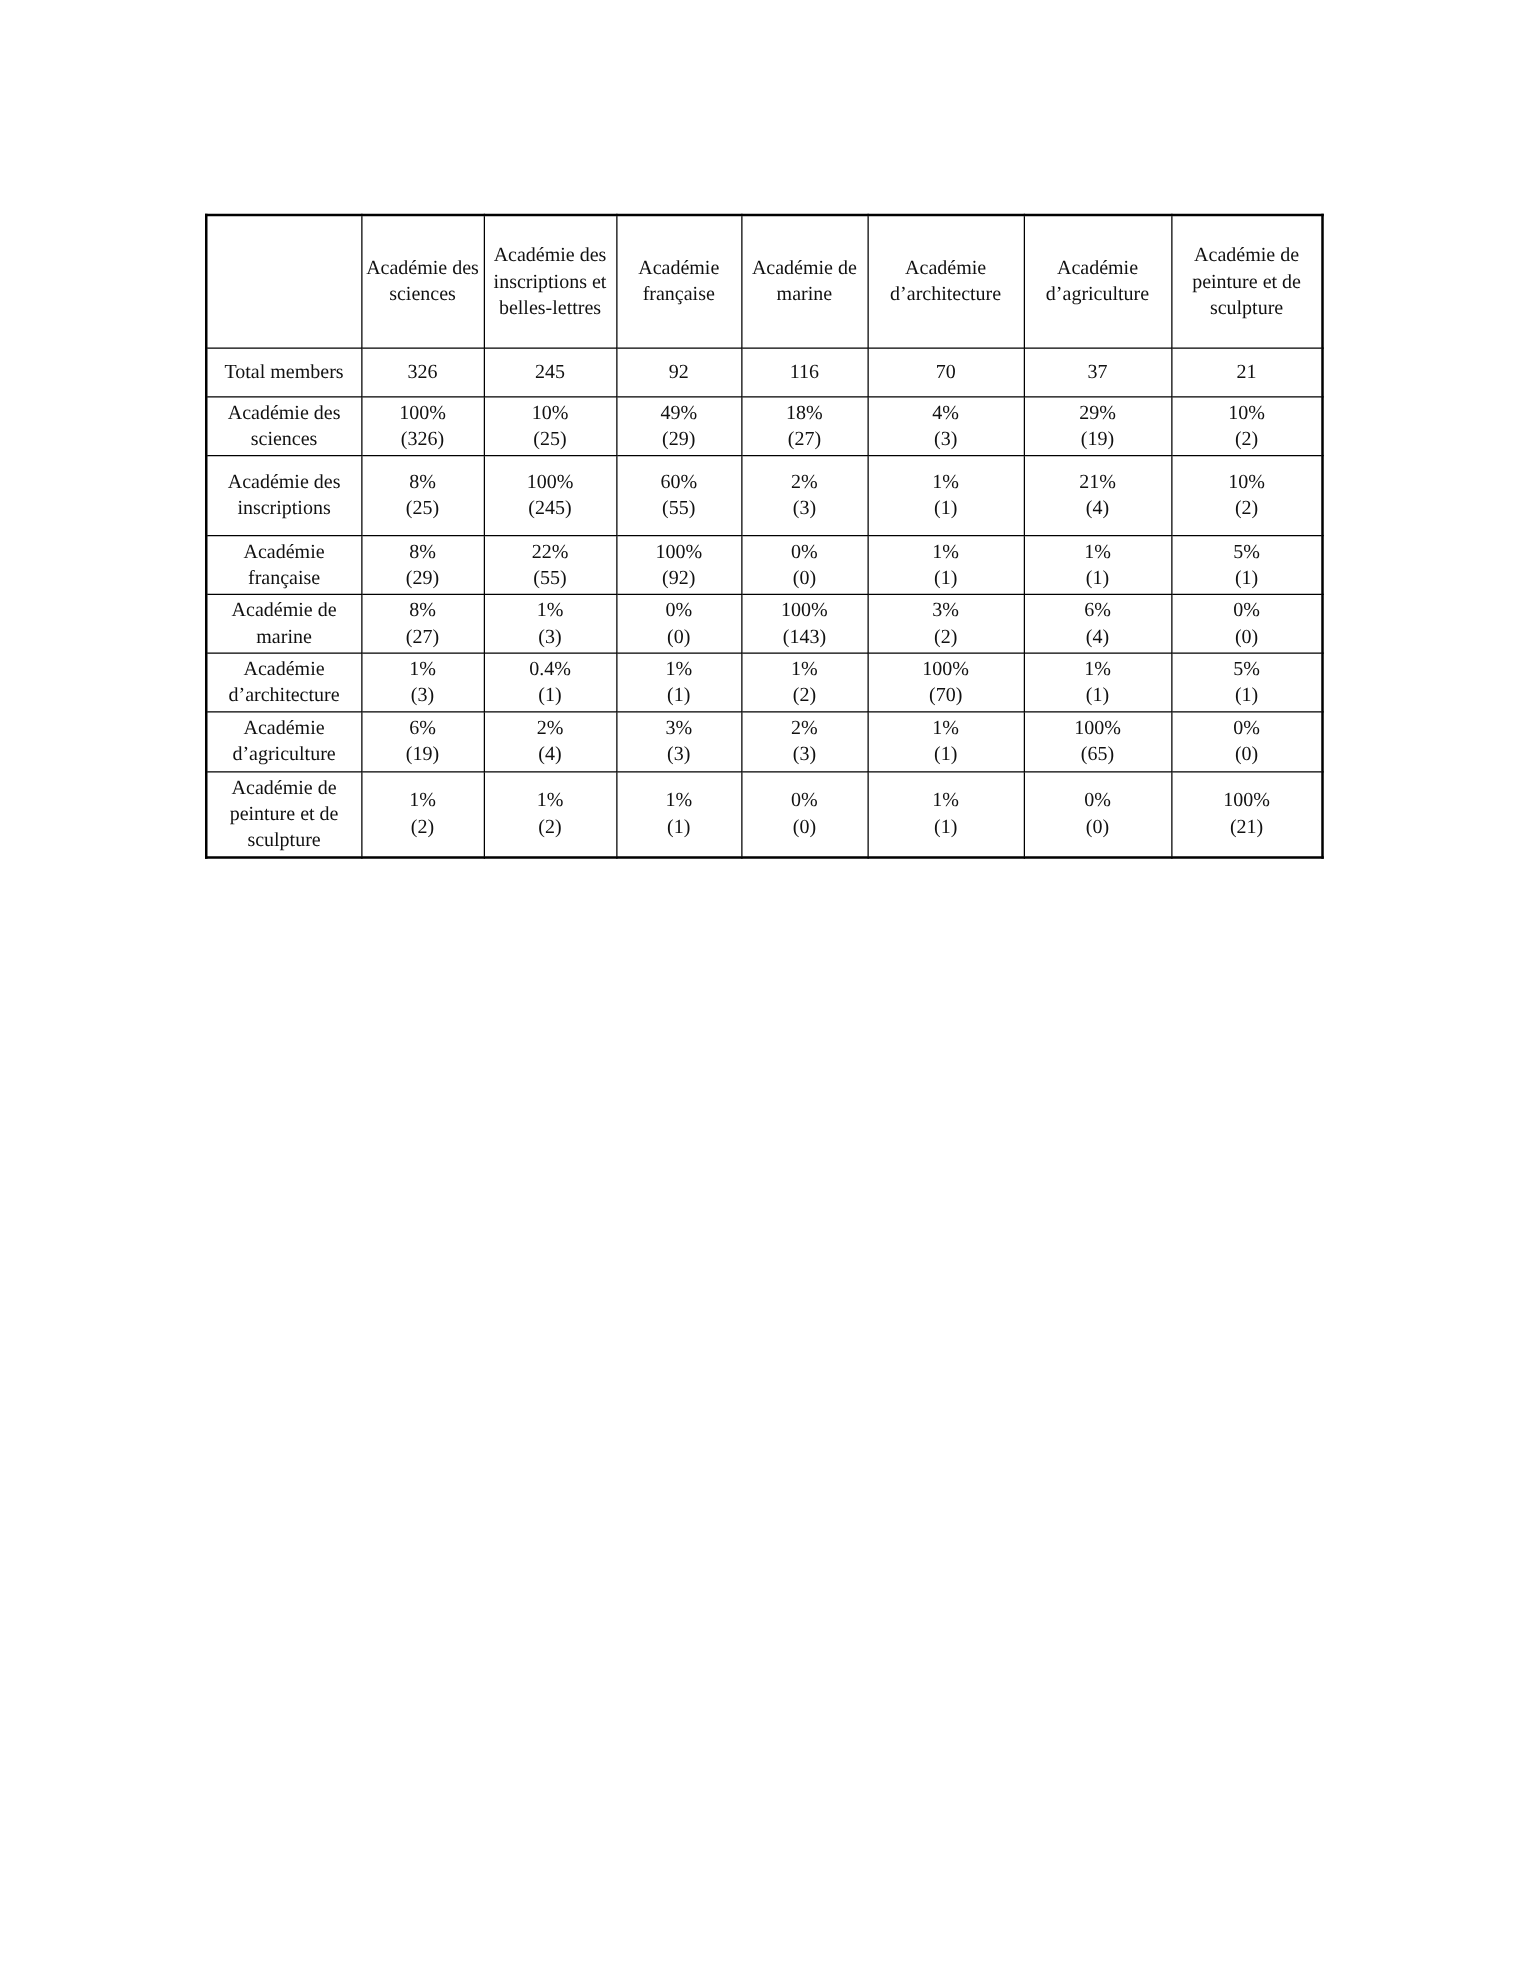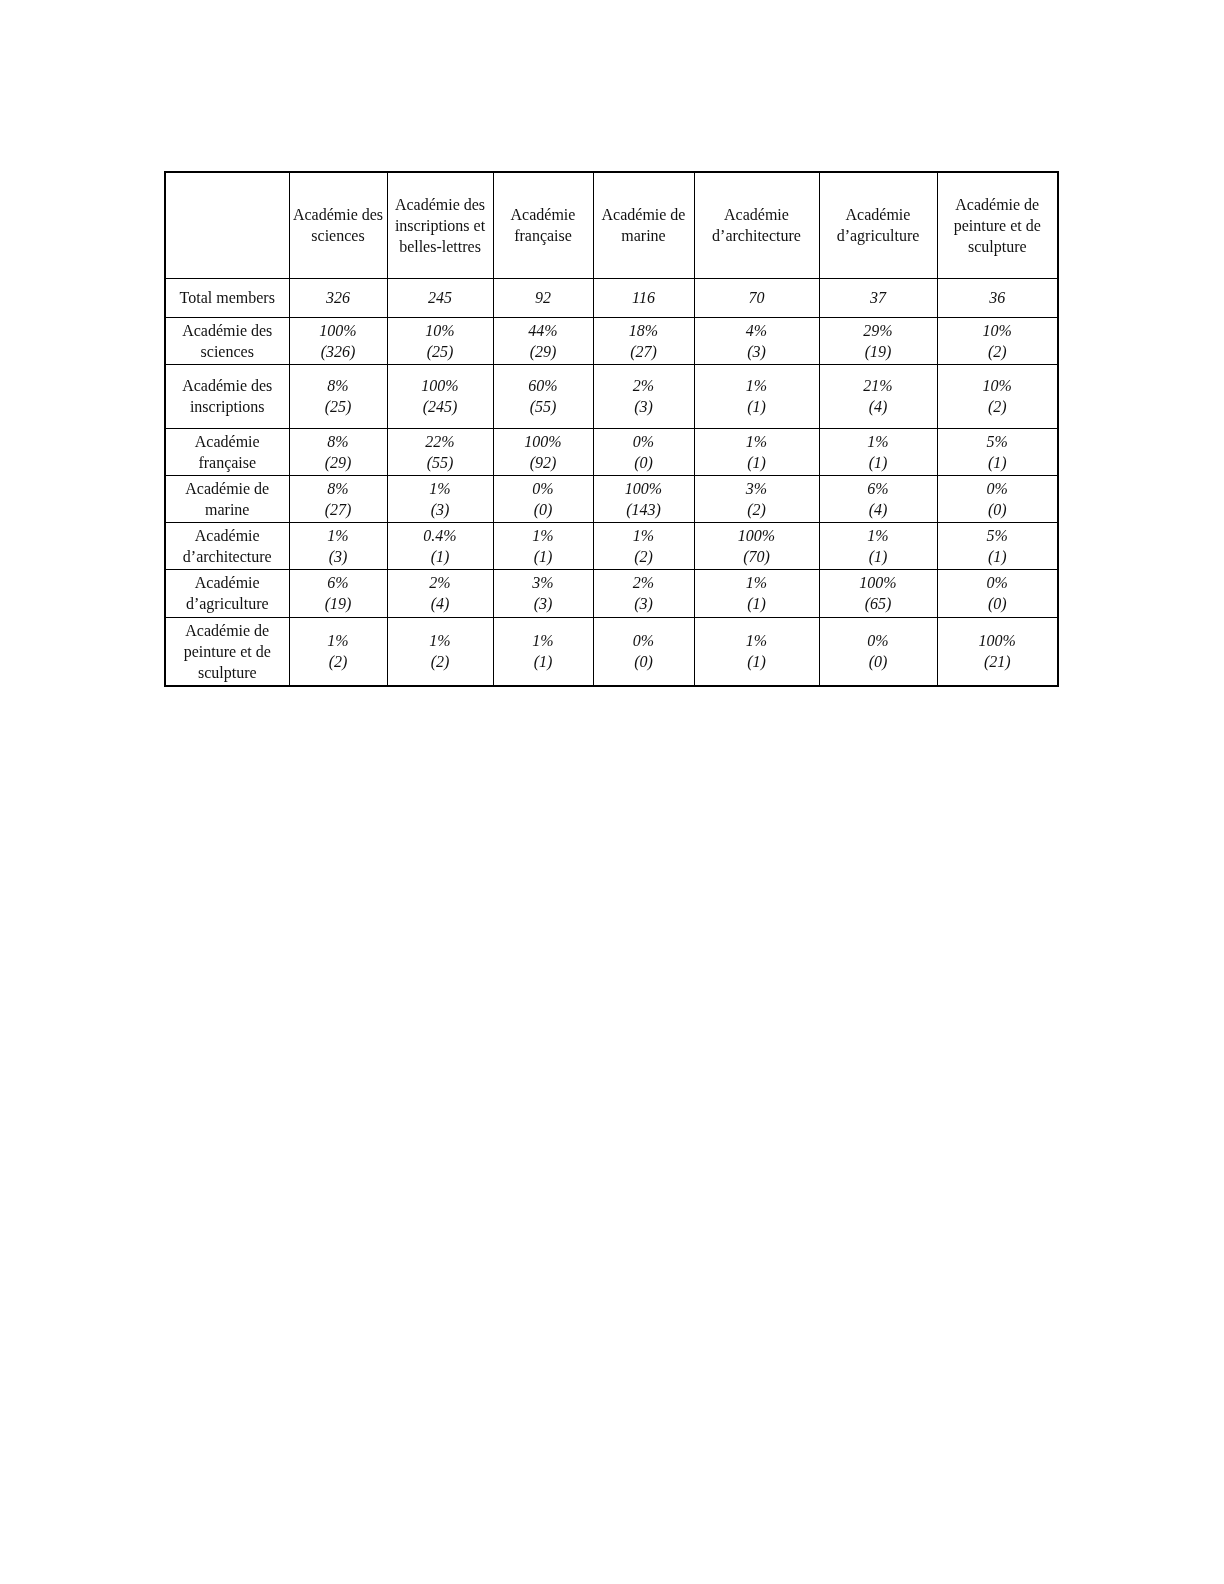--- a/index.html
+++ b/index.html
@@ -26,21 +26,21 @@
     font-size: 16px;
     line-height: 1.32;
   }
   table.xtab td {
     border: 1px solid #000000;
     text-align: center;
     vertical-align: middle;
     padding: 2px 3px;
     overflow: hidden;
   }
-  td.dc { white-space: pre-line; font-style: italic; }
+  td.dc { white-space: pre-line; }
   tr.r-head  { height: 106px; }
   tr.r-total { height: 39px; }
   tr.r-std   { height: 44px; }
   tr.r-tall  { height: 64px; }
   tr.r-last  { height: 65px; }
 </style>
 </head>
 <body>
 
 <div class="page">
@@ -69,30 +69,30 @@
     </tr>
 
     <tr class="r-total">
       <td>Total members</td>
       <td class="dc">326</td>
       <td class="dc">245</td>
       <td class="dc">92</td>
       <td class="dc">116</td>
       <td class="dc">70</td>
       <td class="dc">37</td>
-      <td class="dc">36</td>
+      <td class="dc">21</td>
     </tr>
 
     <tr class="r-std">
       <td>Académie des sciences</td>
       <td class="dc">100%
 (326)</td>
       <td class="dc">10%
 (25)</td>
-      <td class="dc">44%
+      <td class="dc">49%
 (29)</td>
       <td class="dc">18%
 (27)</td>
       <td class="dc">4%
 (3)</td>
       <td class="dc">29%
 (19)</td>
       <td class="dc">10%
 (2)</td>
     </tr>

